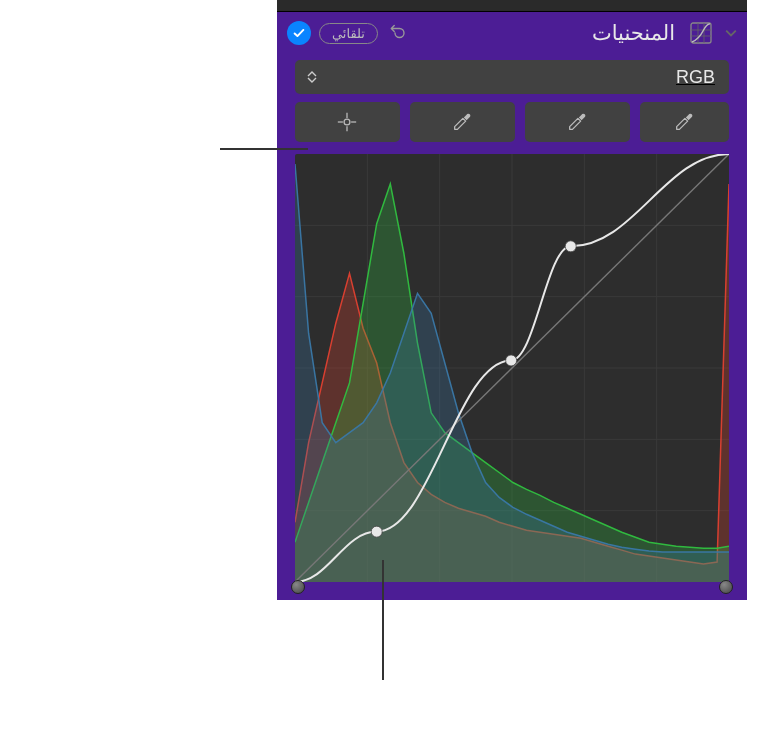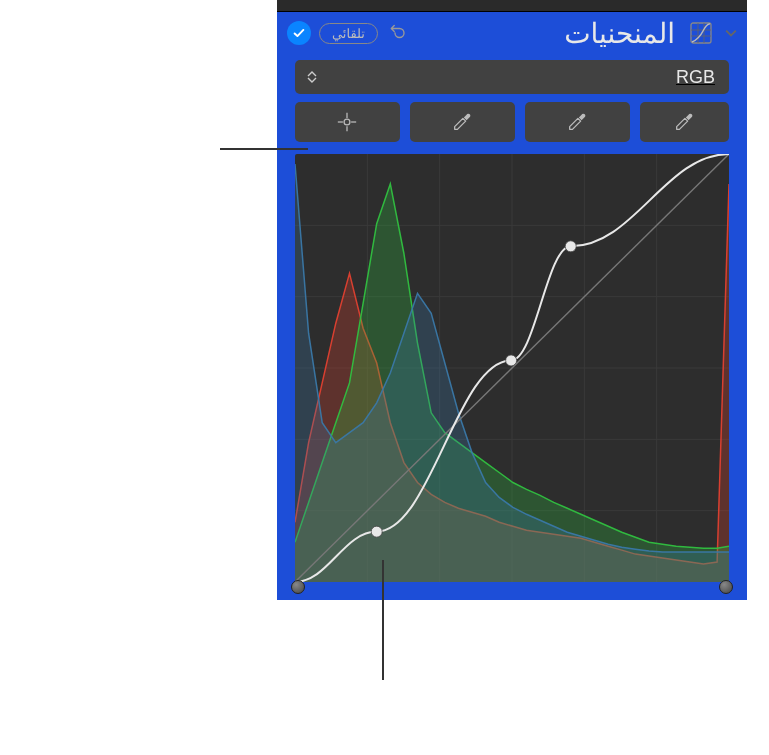--- a/index.html
+++ b/index.html
@@ -8,21 +8,21 @@
       width: 769px;
       height: 755px;
       font-family: -apple-system, "Helvetica Neue", Arial, sans-serif;
       position: relative;
     }
     .panel {
       position: absolute;
       right: 22px;
       top: 0;
       width: 470px;
-      background: #1d4ed8;
+      background: #4c1d95;
       padding: 0;
     }
     .topstrip {
       height: 12px;
       background: #2a2a2a;
       border-bottom: 1px solid #000;
     }
     .header {
       display: flex;
       align-items: center;
@@ -55,21 +55,21 @@
       border: none;
       width: 24px;
       height: 24px;
       display: flex;
       align-items: center;
       justify-content: center;
     }
     .spacer { flex: 1; }
     .title {
       color: #e8e8e8;
-      font-size: 28px;
+      font-size: 21px;
       font-weight: 400;
     }
     .curves-icon {
       width: 24px;
       height: 24px;
       margin-left: 6px;
     }
     .disclosure {
       color: #666;
       font-size: 12px;

